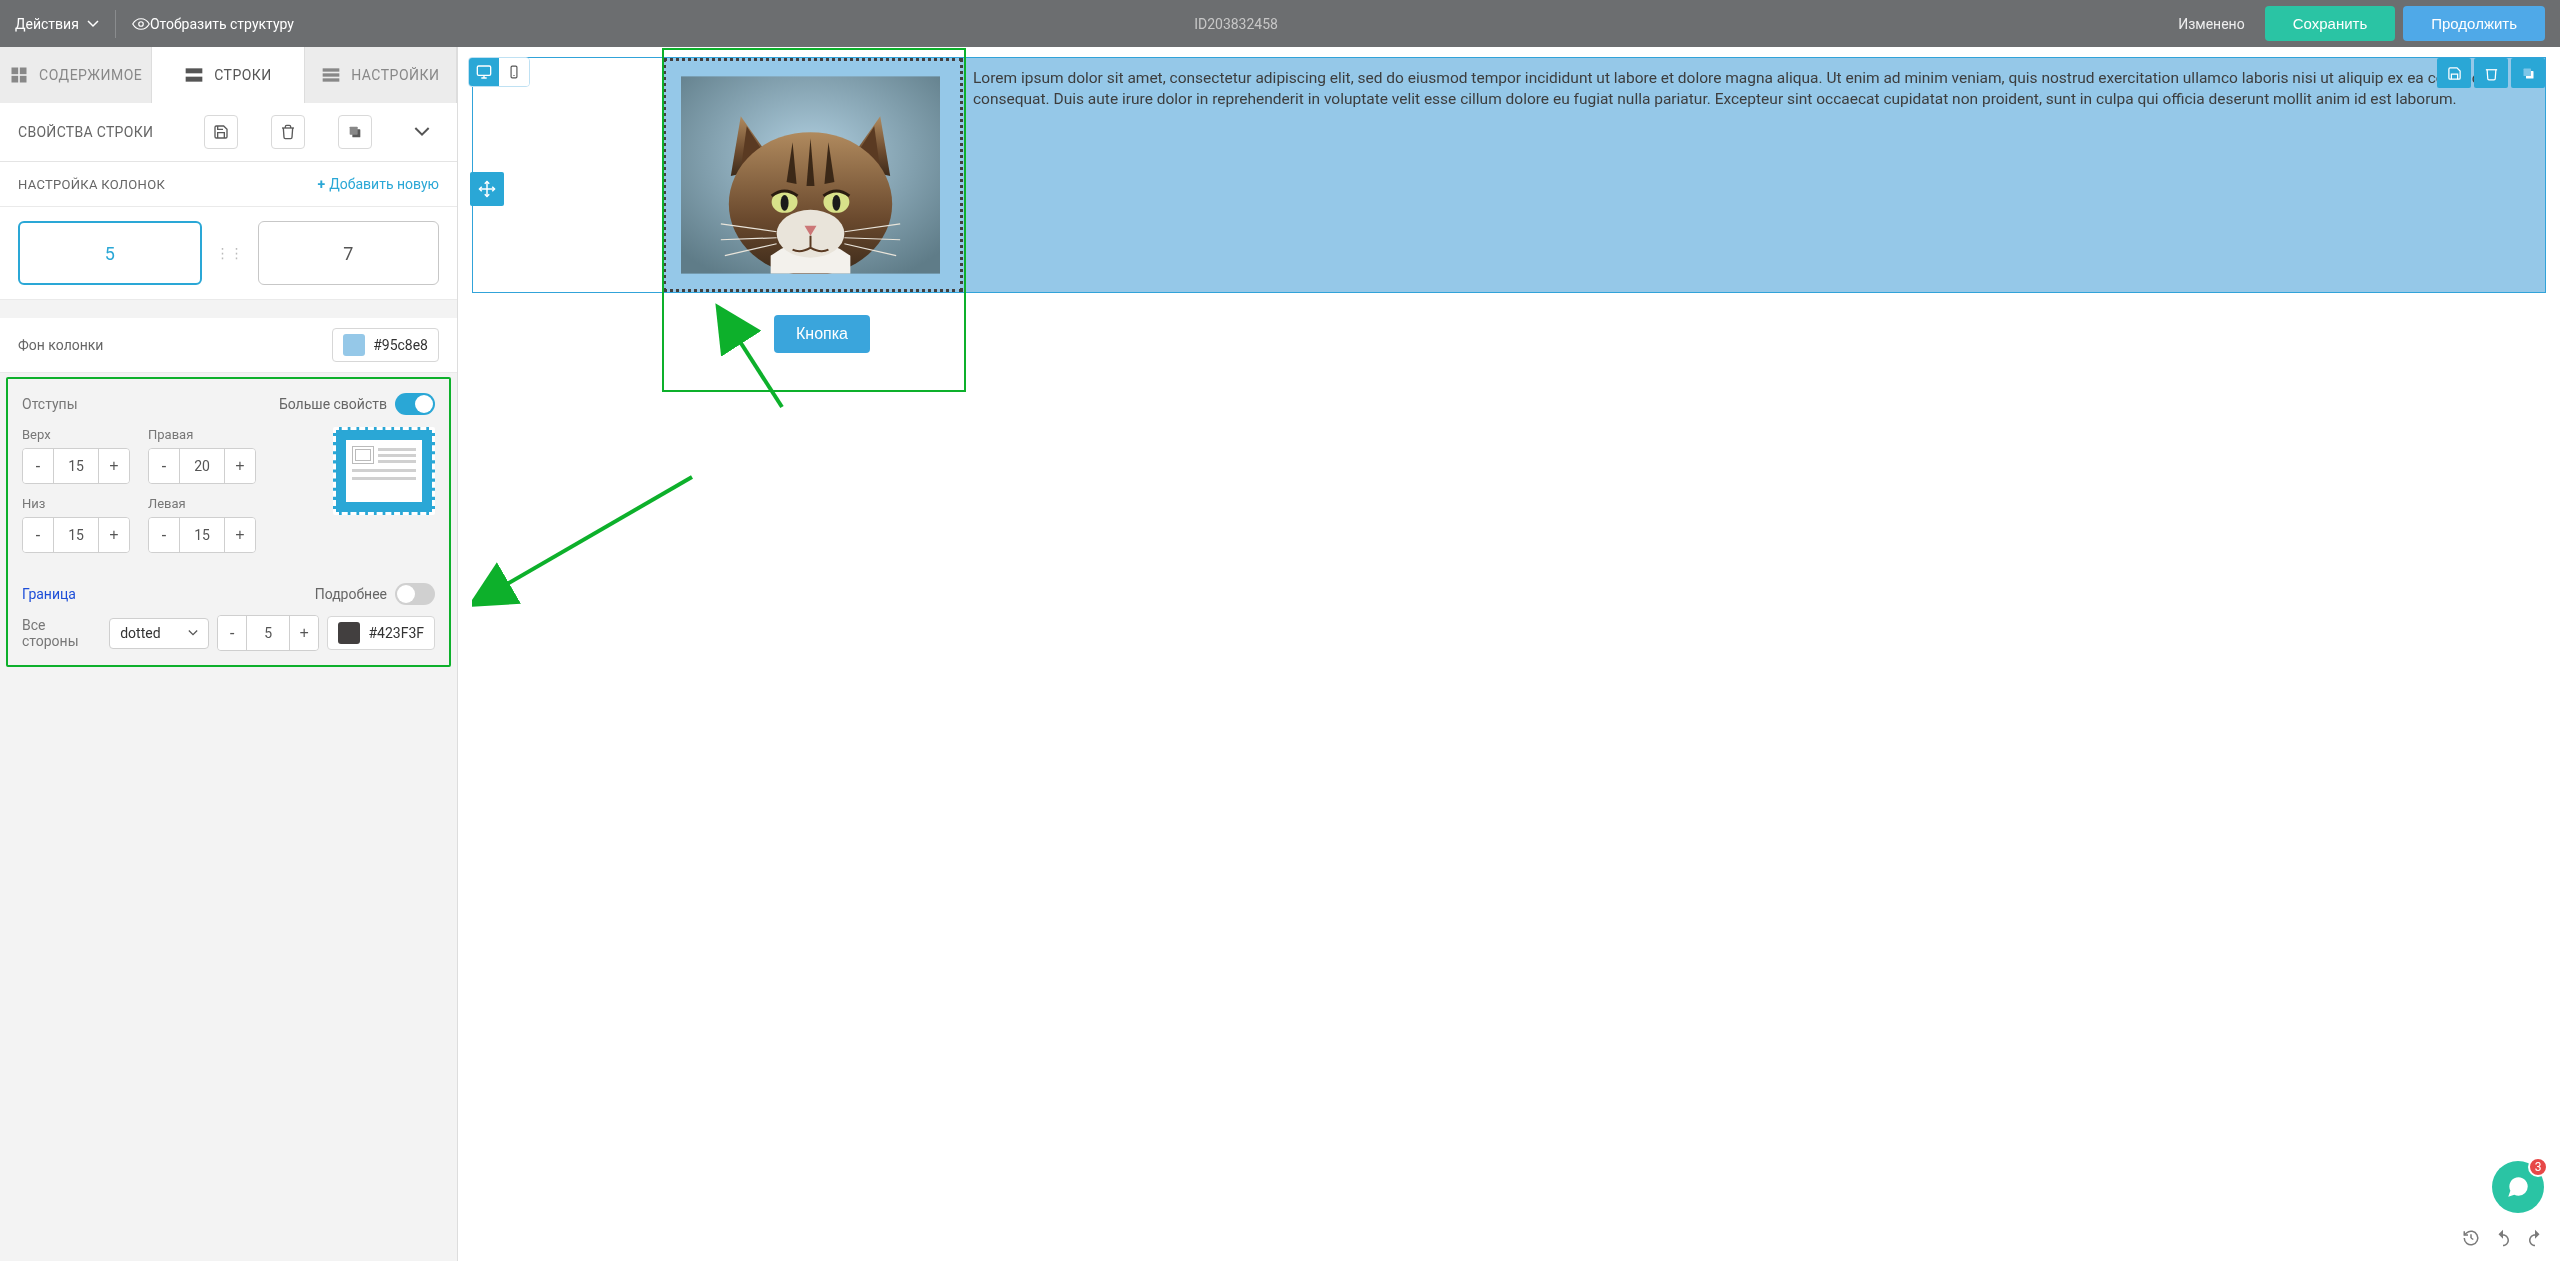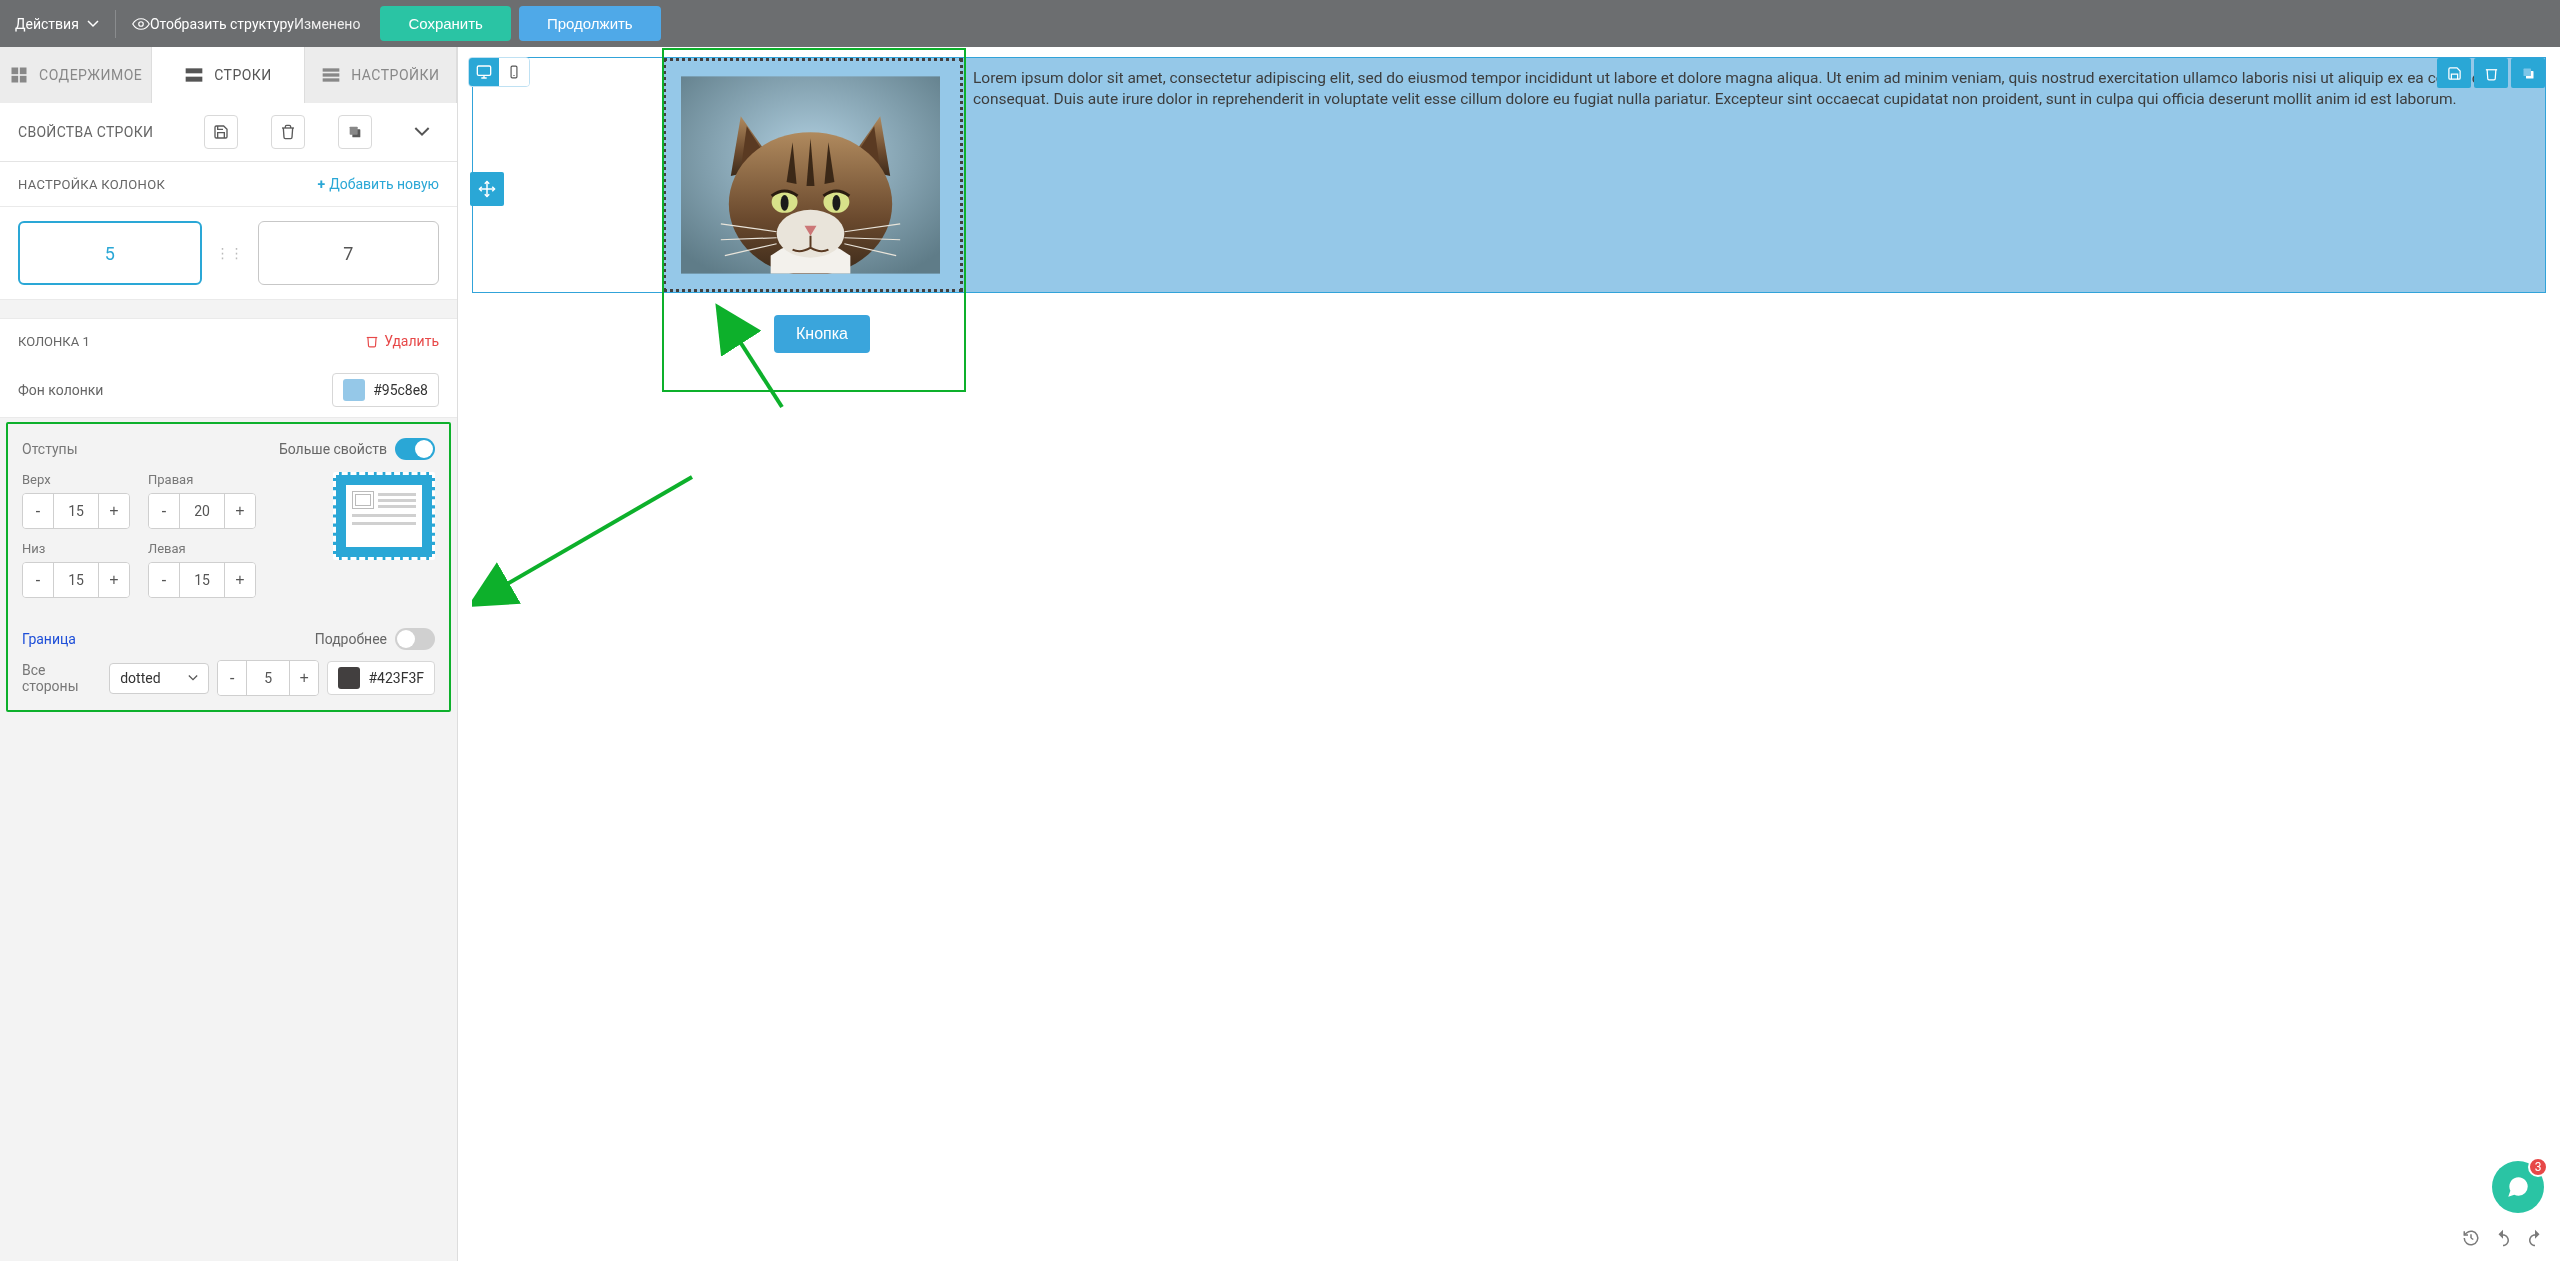--- a/index.html
+++ b/index.html
@@ -96,20 +96,21 @@
       </svg>
   </div>
   <div class="tb-sep"></div>
   <div class="tb-eye">
     <svg width="18" height="18" viewBox="0 0 24 24" fill="none" stroke="#fff" stroke-width="1.6">
         <path d="M1 12s4-7 11-7 11 7 11 7-4 7-11 7S1 12 1 12z"></path>
         <circle cx="12" cy="12" r="3"></circle>
       </svg>
     <span>Отобразить структуру</span>
   </div>
+  <div class="tb-center">ID203832458</div>
   <div class="tb-status">Изменено</div>
   <button class="tb-btn btn-save">Сохранить</button>
   <button class="tb-btn btn-cont">Продолжить</button>
 </div>
 
 <div class="main">
   <div class="sidebar">
     <div class="tabs">
       <div class="tab">
         <svg width="20" height="20" viewBox="0 0 24 24">
@@ -174,30 +175,20 @@
     </div>
 
     <div class="col-pills">
       <div class="pill selected">5</div>
       <div class="drag-dots">⋮⋮</div>
       <div class="pill">7</div>
     </div>
 
     <div style="height:18px;background:#f3f3f3;"></div>
 
-    <div class="colsec-hdr">
-      <div class="t">КОЛОНКА 1</div>
-      <div class="delete-link">
-        <svg width="14" height="14" viewBox="0 0 24 24" fill="none" stroke="#e74848" stroke-width="2">
-            <polyline points="3 6 5 6 21 6"></polyline>
-            <path d="M19 6l-1 14a2 2 0 0 1-2 2H8a2 2 0 0 1-2-2L5 6"></path>
-          </svg>
-        <span>Удалить</span>
-      </div>
-    </div>
 
     <div class="row-prop">
       <div class="plabel">Фон колонки</div>
       <div class="color-field">
         <div class="swatch"></div>
         <span>#95c8e8</span>
       </div>
     </div>
 
     <div class="greenbox">

